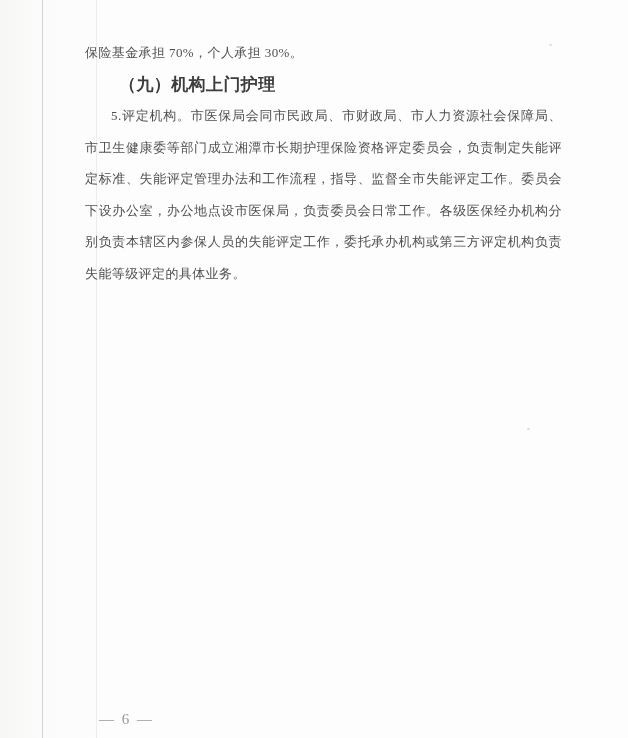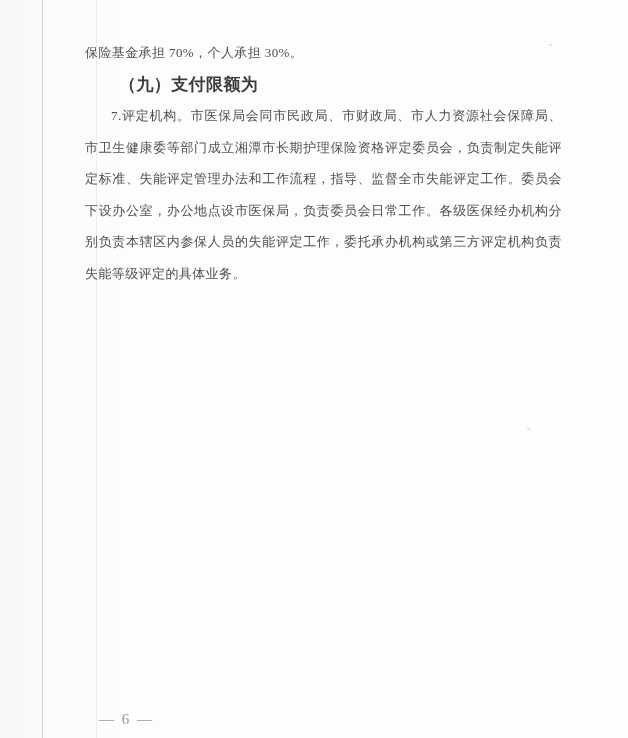--- a/index.html
+++ b/index.html
@@ -98,19 +98,19 @@
 
 <div class="scan-page">
 
   <div class="fold-line-left"></div>
   <div class="fold-line-inner"></div>
   <div class="speck-1"></div>
   <div class="speck-2"></div>
 
   <div class="doc-body">
     <p class="para no-indent">保险基金承担 70%，个人承担 30%。</p>
-    <p class="section-heading">（九）支付限额为</p>
-    <p class="para">7.评定机构。市医保局会同市民政局、市财政局、市人力资源社会保障局、市卫生健康委等部门成立湘潭市长期护理保险资格评定委员会，负责制定失能评定标准、失能评定管理办法和工作流程，指导、监督全市失能评定工作。委员会下设办公室，办公地点设市医保局，负责委员会日常工作。各级医保经办机构分别负责本辖区内参保人员的失能评定工作，委托承办机构或第三方评定机构负责失能等级评定的具体业务。</p>
+    <p class="section-heading">（九）机构上门护理</p>
+    <p class="para">5.评定机构。市医保局会同市民政局、市财政局、市人力资源社会保障局、市卫生健康委等部门成立湘潭市长期护理保险资格评定委员会，负责制定失能评定标准、失能评定管理办法和工作流程，指导、监督全市失能评定工作。委员会下设办公室，办公地点设市医保局，负责委员会日常工作。各级医保经办机构分别负责本辖区内参保人员的失能评定工作，委托承办机构或第三方评定机构负责失能等级评定的具体业务。</p>
   </div>
 
   <div class="page-number">— 6 —</div>
 
 </div>
 
 </body></html>

